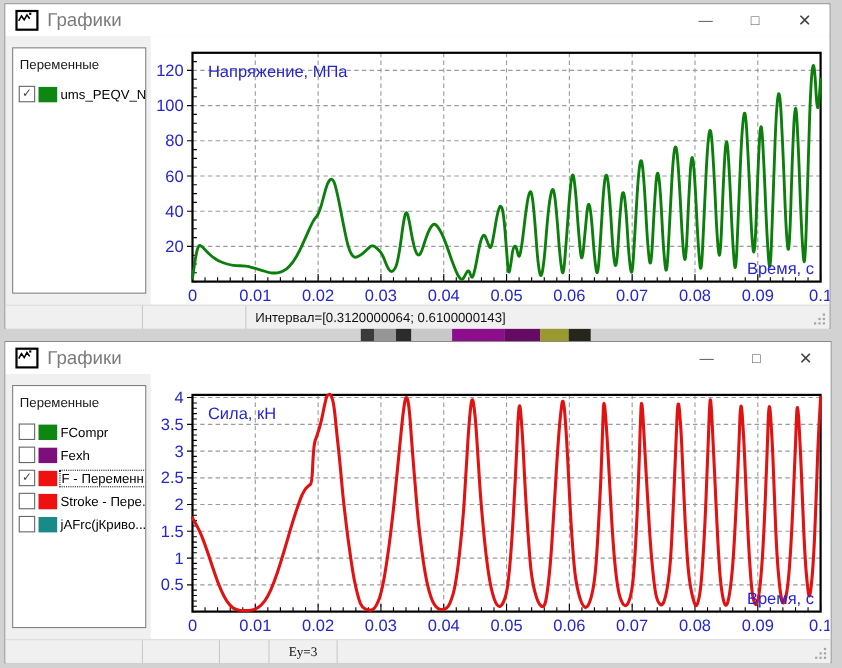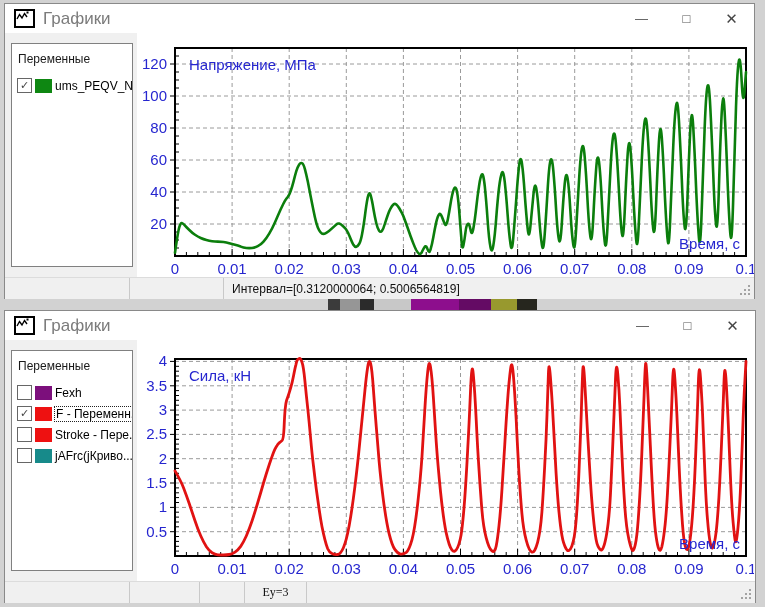--- a/index.html
+++ b/index.html
@@ -195,21 +195,21 @@
           <rect x="36" y="9" width="571" height="208" fill="none" stroke="#000" stroke-width="2"></rect>
           <path d="M36,213.8Q38.9,193 40.3,188.2Q41.7,183.4 43.1,184.2Q44.6,185 46,186.6Q47.4,188.2 50.3,191Q53.1,193.8 56,195.8Q58.8,197.8 61.7,199Q64.6,200.2 67.4,201Q70.3,201.8 73.1,202.2Q76,202.6 78.8,202.6Q81.7,202.6 84.5,203Q87.4,203.4 90.2,204.2Q93.1,205 96,205.8Q98.8,206.6 101.7,207.6Q104.5,208.7 107.4,209Q110.2,209.3 113.1,209Q115.9,208.7 118.8,207.2Q121.7,205.8 124.5,202.6Q127.4,199.4 130.2,194.6Q133.1,189.8 135.9,183.4Q138.8,177 141.6,170.6Q144.5,164.2 145.9,161.8Q147.3,159.4 148.8,157.8Q150.2,156.2 151.6,152.2Q153.1,148.2 154.5,142.6Q155.9,137 157.3,132.2Q158.8,127.4 160.2,125.4Q161.6,123.4 163,124.2Q164.5,125 165.9,130.2Q167.3,135.4 168.8,142.6Q170.2,149.8 171.6,157Q173,164.2 174.5,171.4Q175.9,178.6 177.3,183.8Q178.8,189 180.2,191.4Q181.6,193.8 183,194.6Q184.5,195.4 187.3,193.8Q190.2,192.2 193,189.4Q195.9,186.6 197.3,185.4Q198.7,184.2 200.2,184.6Q201.6,185 204.4,187.4Q207.3,189.8 208.7,193Q210.2,196.2 211.6,199.8Q213,203.4 214.4,205.8Q215.9,208.2 217.3,207.8Q218.7,207.4 220.1,205Q221.6,202.6 223,195.4Q224.4,188.2 225.9,177Q227.3,165.8 228.7,158.6Q230.1,151.4 231.6,156.2Q233,161 234.4,169.8Q235.9,178.6 237.3,184.2Q238.7,189.8 240.1,191.8Q241.6,193.8 243,191.8Q244.4,189.8 245.8,185Q247.3,180.2 248.7,176.2Q250.1,172.2 251.6,169.4Q253,166.6 254.4,165.4Q255.8,164.2 257.3,165.4Q258.7,166.6 260.1,169Q261.5,171.4 263,174.2Q264.4,177 265.8,181Q267.3,185 268.7,189Q270.1,193 271.5,197Q273,201 274.4,204.6Q275.8,208.2 277.2,211Q278.7,213.8 280.1,214.8Q281.5,215.7 283,212.8Q284.4,209.8 285.8,207.8Q287.2,205.8 288.7,210.6Q290.1,215.4 291.5,210.6Q293,205.8 294.4,197.8Q295.8,189.8 297.2,183.4Q298.7,177 300.1,175.4Q301.5,173.8 302.9,177.8Q304.4,181.8 305.8,185Q307.2,188.2 308.7,181Q310.1,173.8 311.5,165Q312.9,156.2 314.4,151.4Q315.8,146.6 317.2,149.8Q318.6,153 320.1,170.6Q321.5,188.2 322.4,200.2Q323.2,212.2 324.4,206.6Q325.5,201 326.4,193.8Q327.2,186.6 328.6,185Q330.1,183.4 331.5,190.6Q332.9,197.8 334.3,189.8Q335.8,181.8 337.2,169Q338.6,156.2 340.1,146.6Q341.5,137 342.9,135.4Q344.3,133.8 345.8,147.4Q347.2,161 348.6,181Q350,201 351.5,208.2Q352.9,215.4 354.3,206.6Q355.8,197.8 357.2,179.4Q358.6,161 360,149Q361.5,137 362.9,133.8Q364.3,130.6 365.8,143.4Q367.2,156.2 368.6,175.4Q370,194.6 371.5,205Q372.9,215.4 374.3,198.6Q375.7,181.8 377.2,161Q378.6,140.2 380,127.4Q381.5,114.6 382.9,124.2Q384.3,133.8 385.7,154.6Q387.2,175.4 388.6,189Q390,202.6 391.4,187.4Q392.9,172.2 394.3,157Q395.7,141.8 397.2,149Q398.6,156.2 400,176.2Q401.4,196.2 402.9,205.8Q404.3,215.4 405.7,195.4Q407.2,175.4 408.6,151.4Q410,127.4 411.4,121.8Q412.9,116.2 414.3,131.4Q415.7,146.6 417.1,170.6Q418.6,194.6 420,201Q421.4,207.4 422.9,183.4Q424.3,159.4 425.7,145Q427.1,130.6 428.6,139.4Q430,148.2 431.4,172.2Q432.8,196.2 434.3,205.8Q435.7,215.4 437.1,190.6Q438.6,165.8 440,141.8Q441.4,117.8 442.8,109.8Q444.3,101.8 445.7,117.8Q447.1,133.8 448.5,161Q450,188.2 451.4,197.8Q452.8,207.4 454.3,178.6Q455.7,149.8 457.1,130.6Q458.5,111.4 460,122.6Q461.4,133.8 462.8,161.8Q464.2,189.8 465.7,202.6Q467.1,215.4 468.5,187.4Q470,159.4 471.4,132.2Q472.8,105 474.2,97Q475.7,89 477.1,106.6Q478.5,124.2 480,153Q481.4,181.8 482.8,193.8Q484.2,205.8 485.7,173Q487.1,140.2 488.5,117.8Q489.9,95.4 491.4,109.8Q492.8,124.2 494.2,154.6Q495.7,185 497.1,200.2Q498.5,215.4 499.9,182.6Q501.4,149.8 502.8,121Q504.2,92.2 505.6,82.6Q507.1,73 508.5,93Q509.9,113 511.4,145Q512.8,177 514.2,189.8Q515.6,202.6 517.1,165Q518.5,127.4 519.9,103.4Q521.3,79.4 522.8,98.6Q524.2,117.8 525.6,150.6Q527.1,183.4 528.5,199.4Q529.9,215.4 531.3,177.8Q532.8,140.2 534.2,108.2Q535.6,76.2 537.1,66.6Q538.5,57 539.9,81Q541.3,105 542.8,140.2Q544.2,175.4 545.6,187.4Q547,199.4 548.5,158.6Q549.9,117.8 551.3,90.6Q552.8,63.4 554.2,87.4Q555.6,111.4 557,146.6Q558.5,181.8 559.9,198.6Q561.3,215.4 562.7,171.4Q564.2,127.4 565.6,90.6Q567,53.8 568.5,47.4Q569.9,41 571.3,68.2Q572.7,95.4 574.2,133.8Q575.6,172.2 577,185Q578.4,197.8 579.9,149.8Q581.3,101.8 582.7,73.8Q584.2,45.8 585.6,72.2Q587,98.6 588.4,137.8Q589.9,177 591.3,194.6Q592.7,212.2 594.2,160.2Q595.6,108.2 597,68.2Q598.4,28.2 599.9,21.8Q601.3,15.4 602.7,42.6Q604.1,69.8 605.6,51.4L607,33" fill="none" stroke="#0b7e0c" stroke-width="2.6" stroke-linejoin="round" stroke-linecap="round"></path>
           <text x="50" y="31" fill="#2626cf" font-size="15">Напряжение, МПа</text>
           <text x="601" y="210" fill="#2626cf" font-size="15" text-anchor="end">Время, с</text>
         </svg>
     </div>
   </div>
   <div class="statusbar">
     <div class="sp w125"></div>
     <div class="sp w94"></div>
-    <div class="sp fill">Интервал=[0.3120000064; 0.5006564819]</div>
+    <div class="sp fill">Интервал=[0.3120000064; 0.6100000143]</div>
     <span class="grip">
       <i style="left:8px;top:0;"></i>
         <i style="left:8px;top:4px;"></i>
         <i style="left:8px;top:8px;"></i>
       <i style="left:4px;top:4px;"></i>
         <i style="left:4px;top:8px;"></i>
         <i style="left:0;top:8px;"></i>
     </span>
   </div>
 </div>
@@ -237,20 +237,25 @@
     <span class="controls">
       <span class="ctrl">—</span>
       <span class="ctrl">□</span>
       <span class="ctrl close">✕</span>
     </span>
   </div>
   <div class="content">
     <div class="leftcol">
       <div class="varpanel">
         <div class="varheader">Переменные</div>
+        <div class="var-row">
+          <span class="cb"></span>
+          <span class="swatch" style="background-color: rgb(14, 135, 18);"></span>
+          <span class="var-label">FCompr</span>
+        </div>
         <div class="var-row">
           <span class="cb"></span>
           <span class="swatch" style="background-color: rgb(124, 15, 124);"></span>
           <span class="var-label">Fexh</span>
         </div>
         <div class="var-row">
           <span class="cb checked"></span>
           <span class="swatch" style="background-color: rgb(238, 17, 17);"></span>
           <span class="var-label focused">F - Переменн...</span>
         </div>

